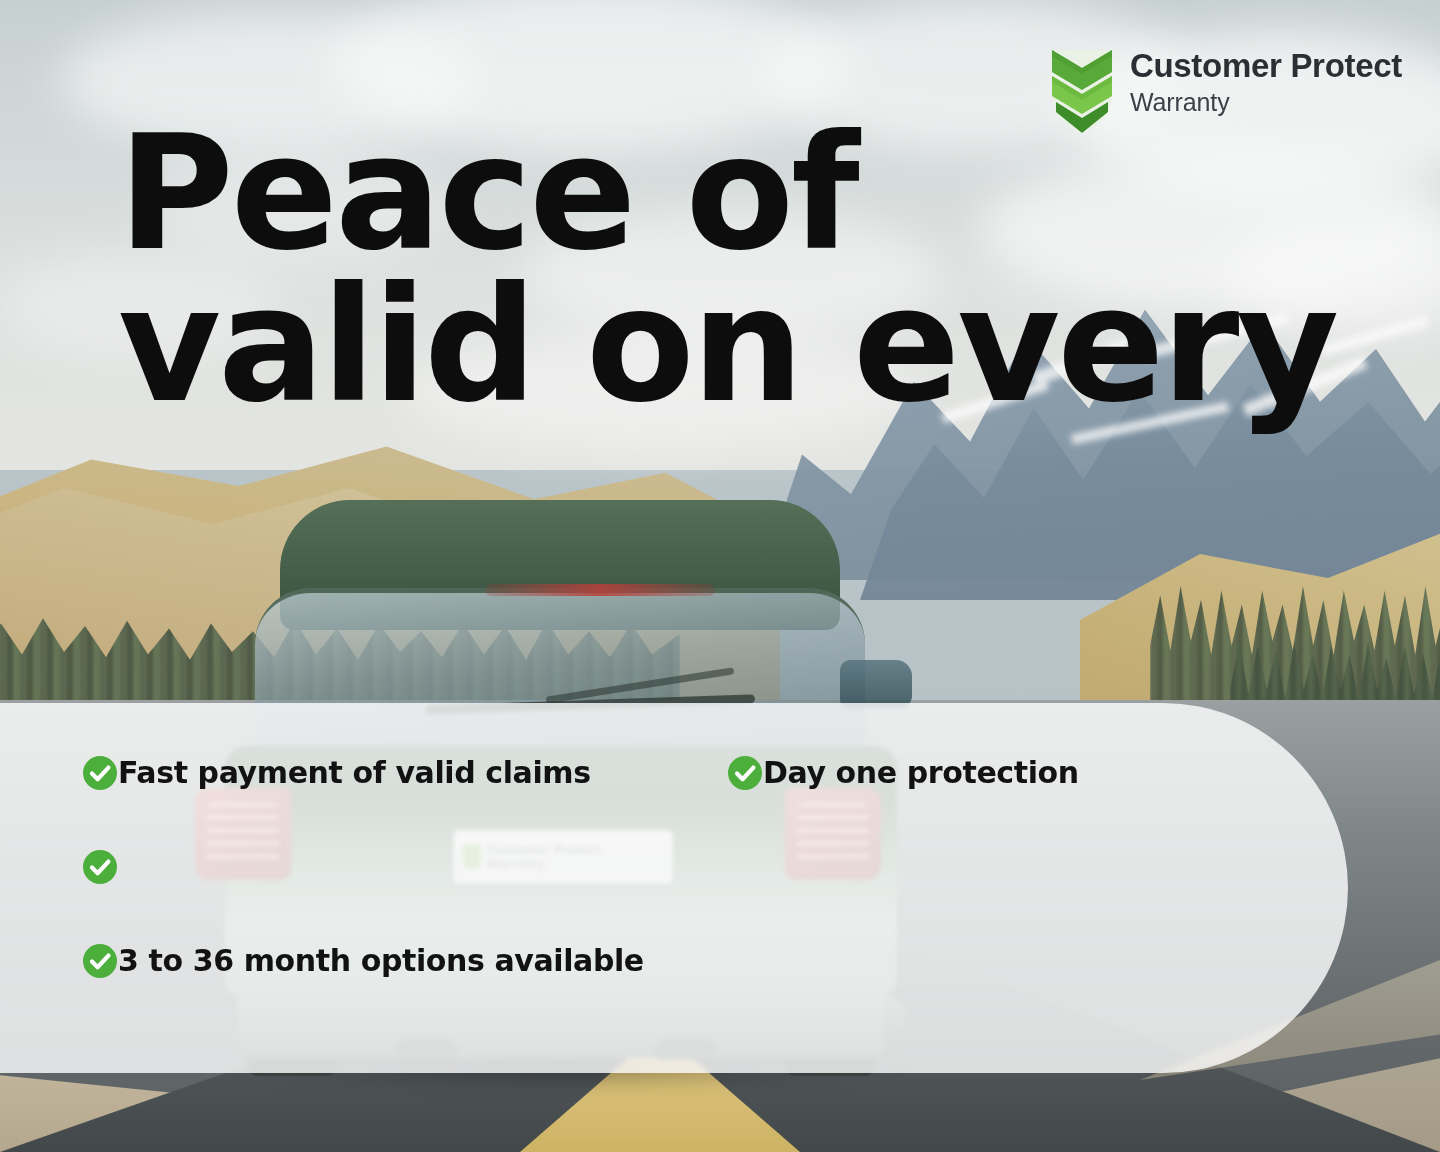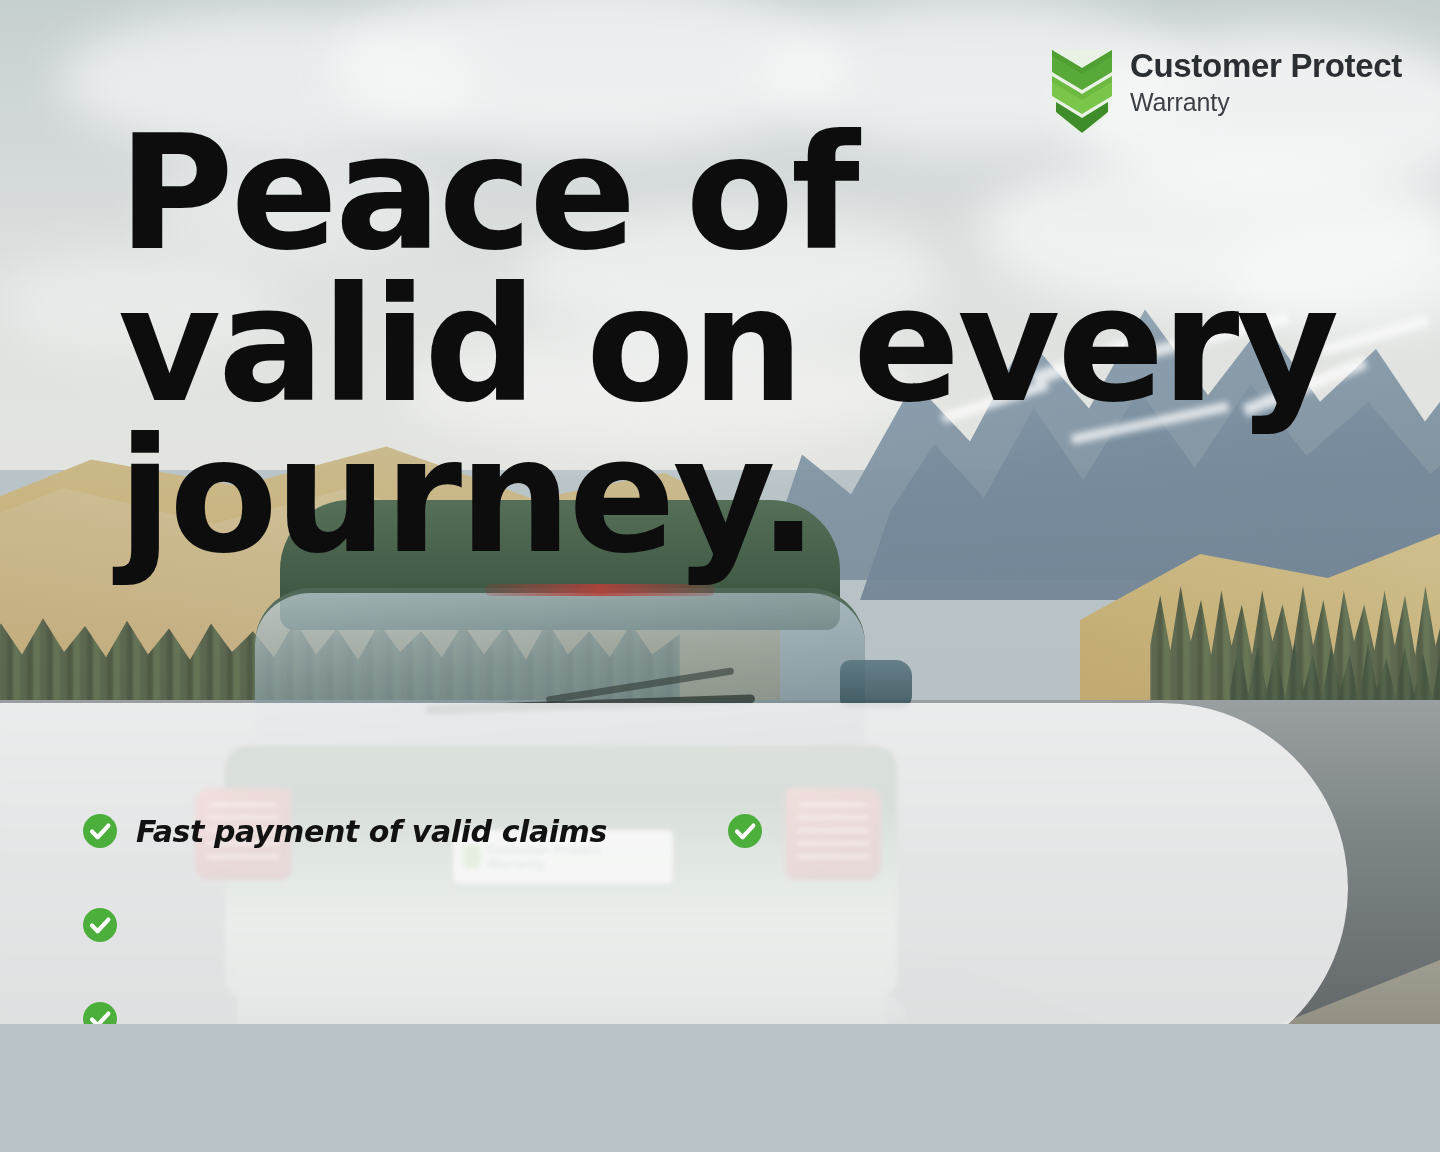--- a/index.html
+++ b/index.html
@@ -4,21 +4,21 @@
 <style>
   * { margin:0; padding:0; box-sizing:border-box; }
   html, body {
     width:1440px; height:1152px;
     font-family:"Liberation Sans", sans-serif;
     overflow:hidden; background:#b9c4c9;
   }
 
   #banner {
     position:relative;
-    width:1440px; height:1024px;
+    width:1440px; height:1152px;
     overflow:hidden;
   }
 
   
   .scene { position:absolute; inset:0; overflow:hidden; }
 
   
   .sky {
     position:absolute; left:0; top:0; width:1440px; height:470px;
     background:
@@ -294,21 +294,21 @@
   .features {
     position:absolute; left:0; top:703px; width:1440px; height:370px;
     display:grid;
     grid-template-columns:645px 1fr;
     grid-template-rows:repeat(3, 1fr);
     align-content:center;
     padding:52px 0 36px 82px;
     row-gap:0;
   }
   .feature {
-    display:flex; align-items:flex-end; gap:18px;font-style:italic;
+    display:flex; align-items:flex-start; 
   }
   .check {
     width:36px; height:36px; flex:none; display:block;
   }
   .feature-label {
     font-size:30px; font-weight:700; color:#121212;
     letter-spacing:-.4px; white-space:nowrap;
     font-family:"DejaVu Sans","Liberation Sans",sans-serif;
   }
 </style>
@@ -406,52 +406,53 @@
     </svg>
     <div class="logo-words">
       <div class="logo-line1">Customer Protect</div>
       <div class="logo-line2">Warranty</div>
     </div>
   </div>
 
   <h1 class="headline">
     <span>Peace of</span>
     <span>valid on every</span>
-    <span>journey.</span>
   </h1>
 
   <div class="panel"></div>
   <div class="features">
 
     <div class="feature" style="grid-column:1; grid-row:1;">
       <svg class="check" viewBox="0 0 36 36">
         <circle cx="18" cy="18" r="17" fill="#4CAF3C"></circle>
         <path d="M10 18.6 L15.6 24.2 L26.4 12.6" fill="none" stroke="#ffffff" stroke-width="4.2" stroke-linecap="round" stroke-linejoin="round"></path>
       </svg>
       <span class="feature-label">Fast payment of valid claims</span>
     </div>
 
     <div class="feature" style="grid-column:2; grid-row:1;">
       <svg class="check" viewBox="0 0 36 36">
         <circle cx="18" cy="18" r="17" fill="#4CAF3C"></circle>
         <path d="M10 18.6 L15.6 24.2 L26.4 12.6" fill="none" stroke="#ffffff" stroke-width="4.2" stroke-linecap="round" stroke-linejoin="round"></path>
       </svg>
+      <span class="feature-label">Day one protection</span>
     </div>
 
     <div class="feature" style="grid-column:1; grid-row:2;">
       <svg class="check" viewBox="0 0 36 36">
         <circle cx="18" cy="18" r="17" fill="#4CAF3C"></circle>
         <path d="M10 18.6 L15.6 24.2 L26.4 12.6" fill="none" stroke="#ffffff" stroke-width="4.2" stroke-linecap="round" stroke-linejoin="round"></path>
       </svg>
     </div>
 
 
     <div class="feature" style="grid-column:1; grid-row:3;">
       <svg class="check" viewBox="0 0 36 36">
         <circle cx="18" cy="18" r="17" fill="#4CAF3C"></circle>
         <path d="M10 18.6 L15.6 24.2 L26.4 12.6" fill="none" stroke="#ffffff" stroke-width="4.2" stroke-linecap="round" stroke-linejoin="round"></path>
       </svg>
+      <span class="feature-label">3 to 36 month options available</span>
     </div>
 
 
   </div>
 
 </div>
 
 </body></html>

